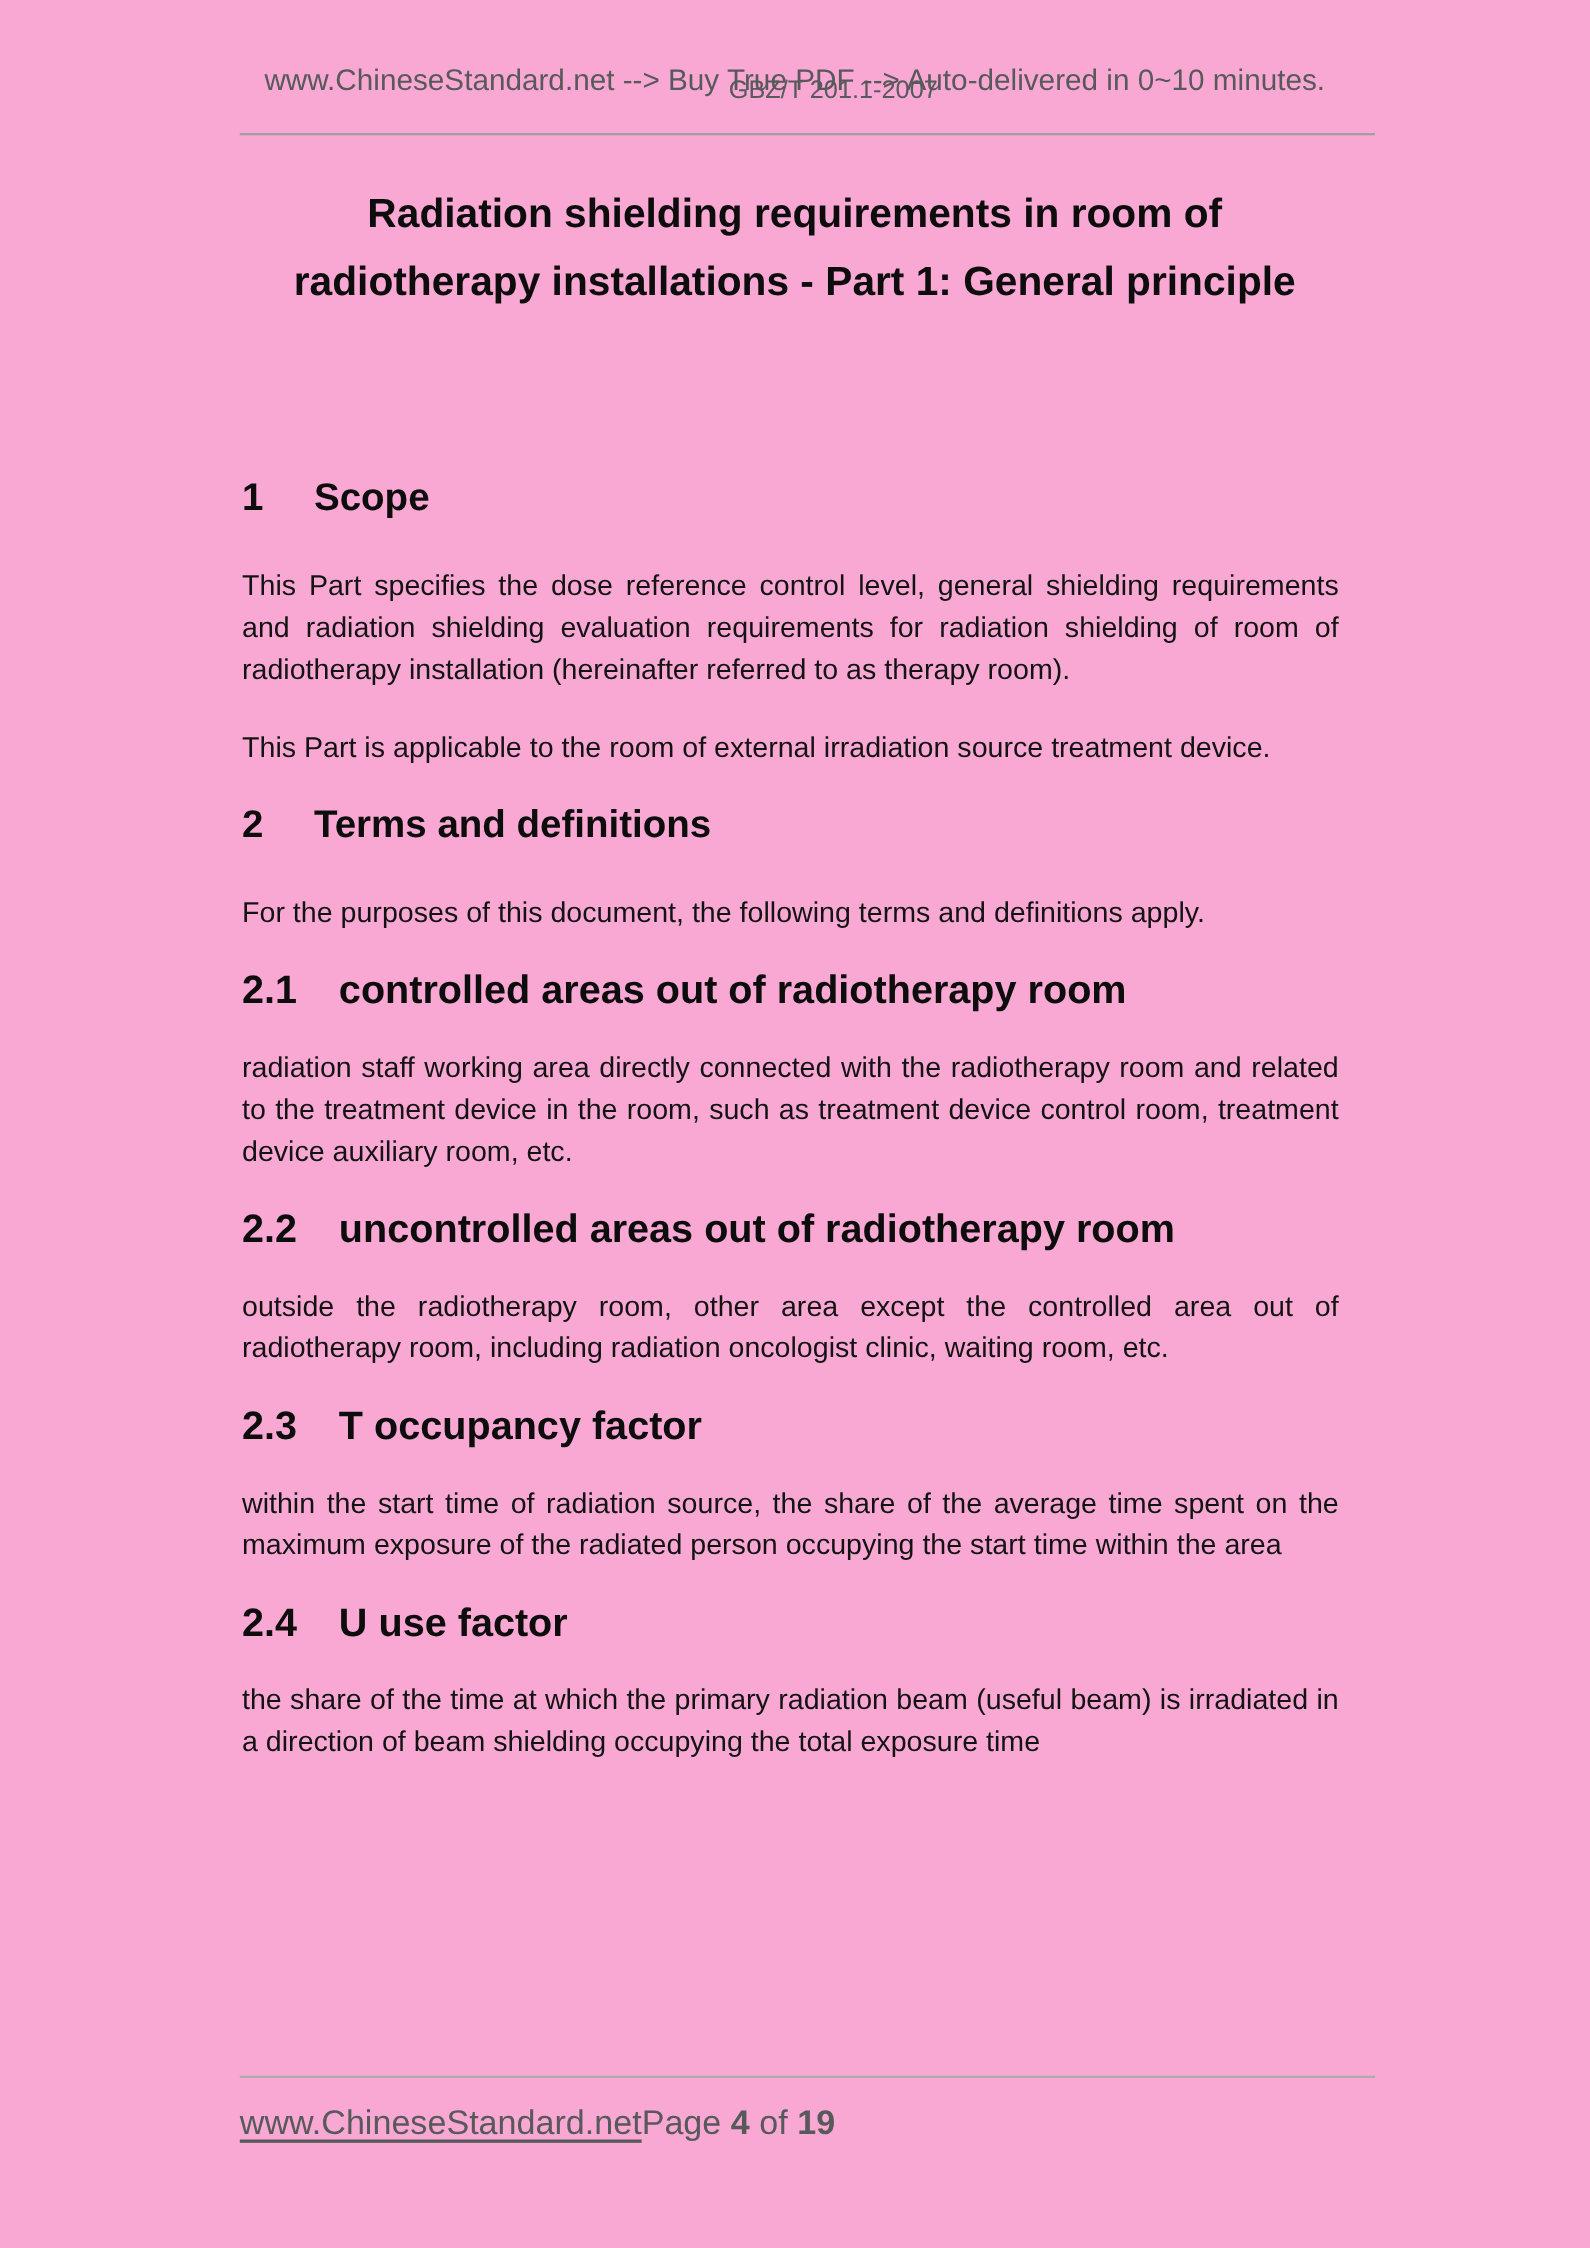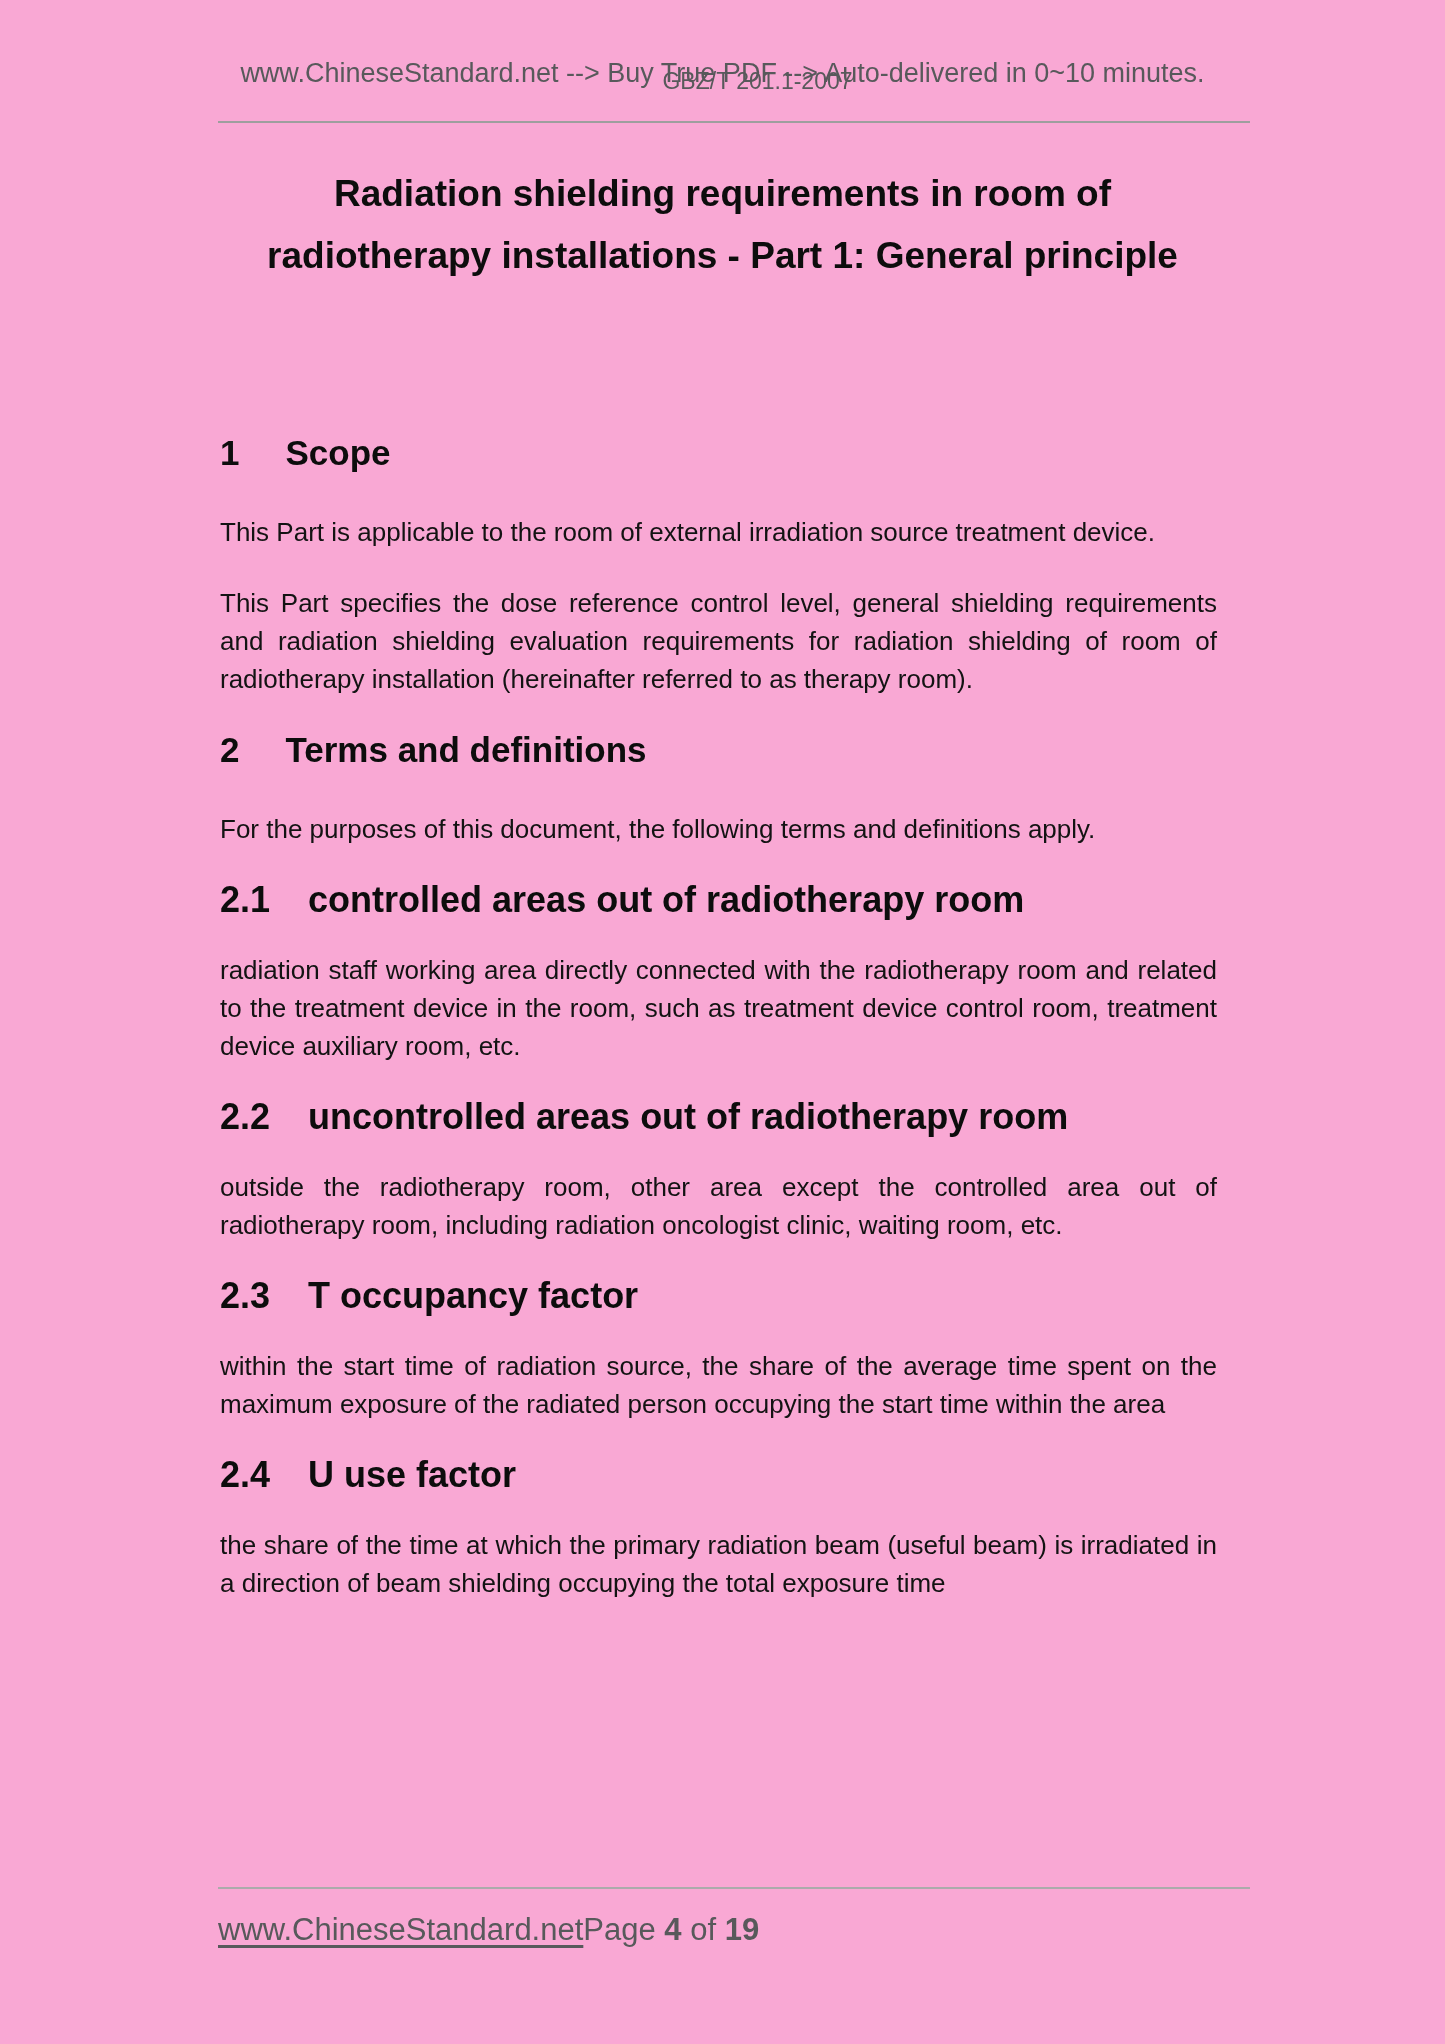--- a/index.html
+++ b/index.html
@@ -131,22 +131,22 @@
 
   <hr class="rule rule-top">
 
   <div class="doc-title">
     <span class="tline">Radiation shielding requirements in room of</span>
     <span class="tline">radiotherapy installations - Part 1: General principle</span>
   </div>
 
   <div class="doc-body">
       <h2 class="h1"><span class="num-l1">1</span><span>Scope</span></h2>
+      <p>This Part specifies the dose reference control level, general shielding requirements and radiation shielding evaluation requirements for radiation shielding of room of radiotherapy installation (hereinafter referred to as therapy room).</p>
       <p>This Part is applicable to the room of external irradiation source treatment device.</p>
-      <p>This Part specifies the dose reference control level, general shielding requirements and radiation shielding evaluation requirements for radiation shielding of room of radiotherapy installation (hereinafter referred to as therapy room).</p>
       <h2 class="h1"><span class="num-l1">2</span><span>Terms and definitions</span></h2>
       <p>For the purposes of this document, the following terms and definitions apply.</p>
       <h3 class="h2"><span class="num-l2">2.1</span><span>controlled areas out of radiotherapy room</span></h3>
       <p>radiation staff working area directly connected with the radiotherapy room and related to the treatment device in the room, such as treatment device control room, treatment device auxiliary room, etc.</p>
       <h3 class="h2"><span class="num-l2">2.2</span><span>uncontrolled areas out of radiotherapy room</span></h3>
       <p>outside the radiotherapy room, other area except the controlled area out of radiotherapy room, including radiation oncologist clinic, waiting room, etc.</p>
       <h3 class="h2"><span class="num-l2">2.3</span><span>T occupancy factor</span></h3>
       <p>within the start time of radiation source, the share of the average time spent on the maximum exposure of the radiated person occupying the start time within the area</p>
       <h3 class="h2"><span class="num-l2">2.4</span><span>U use factor</span></h3>
       <p>the share of the time at which the primary radiation beam (useful beam) is irradiated in a direction of beam shielding occupying the total exposure time</p>

